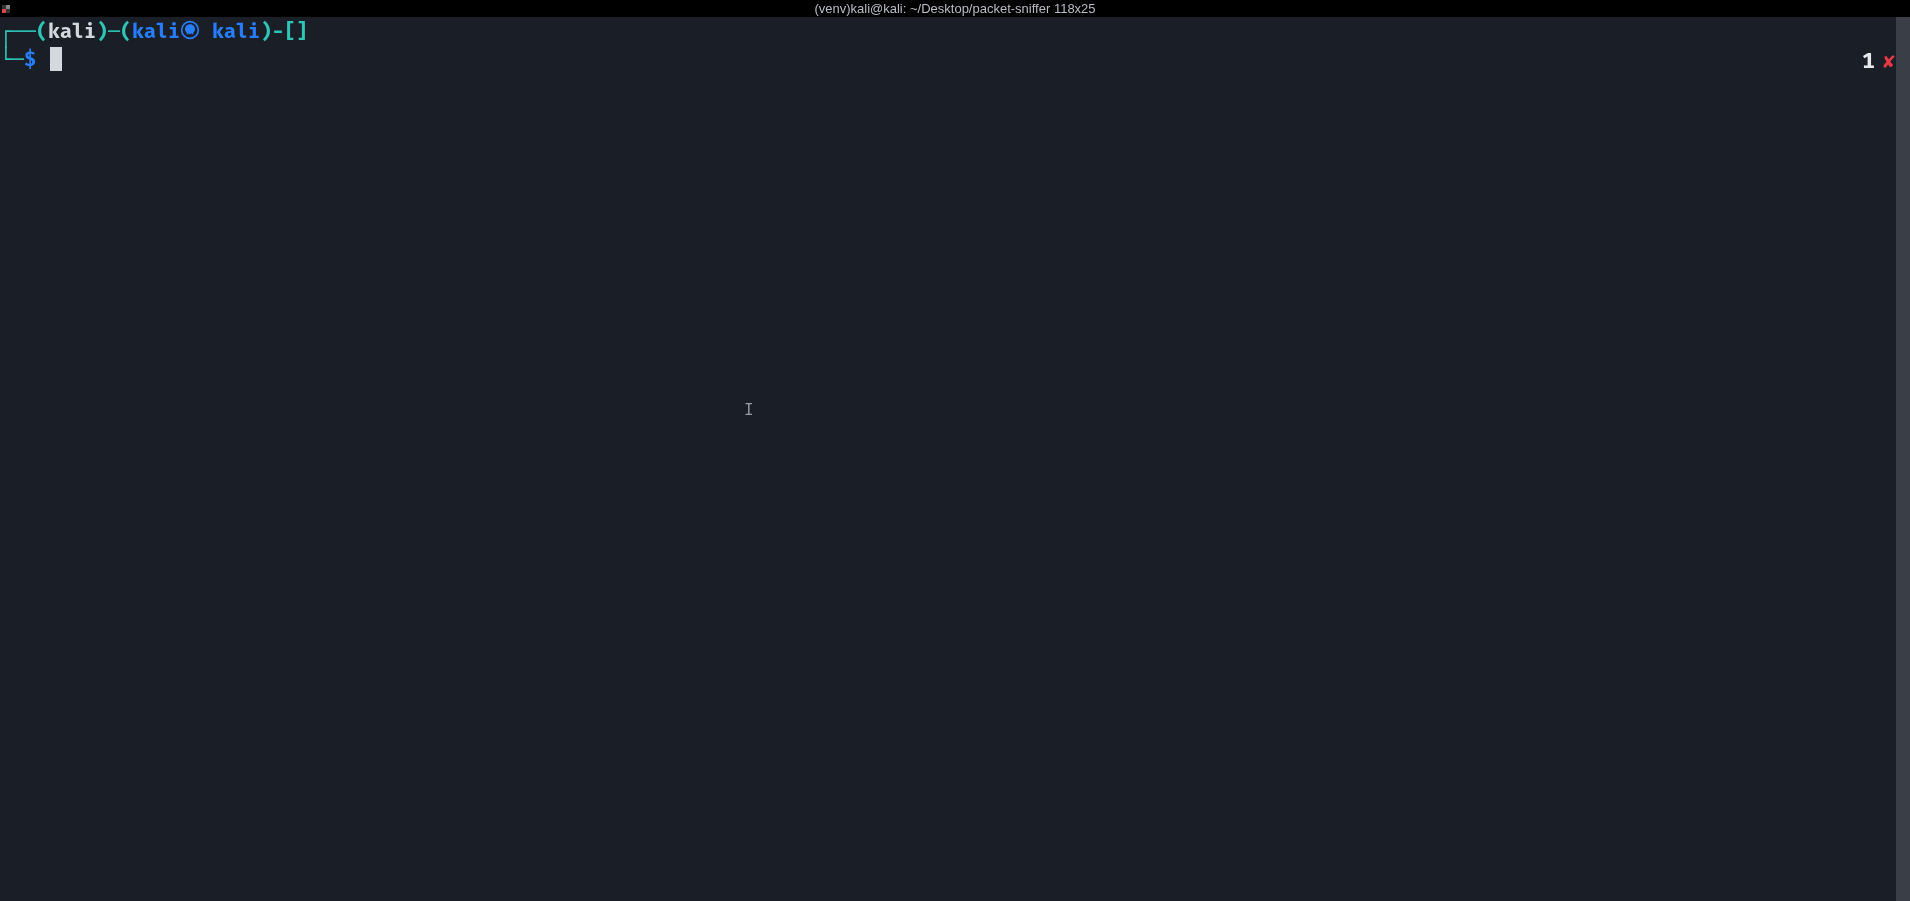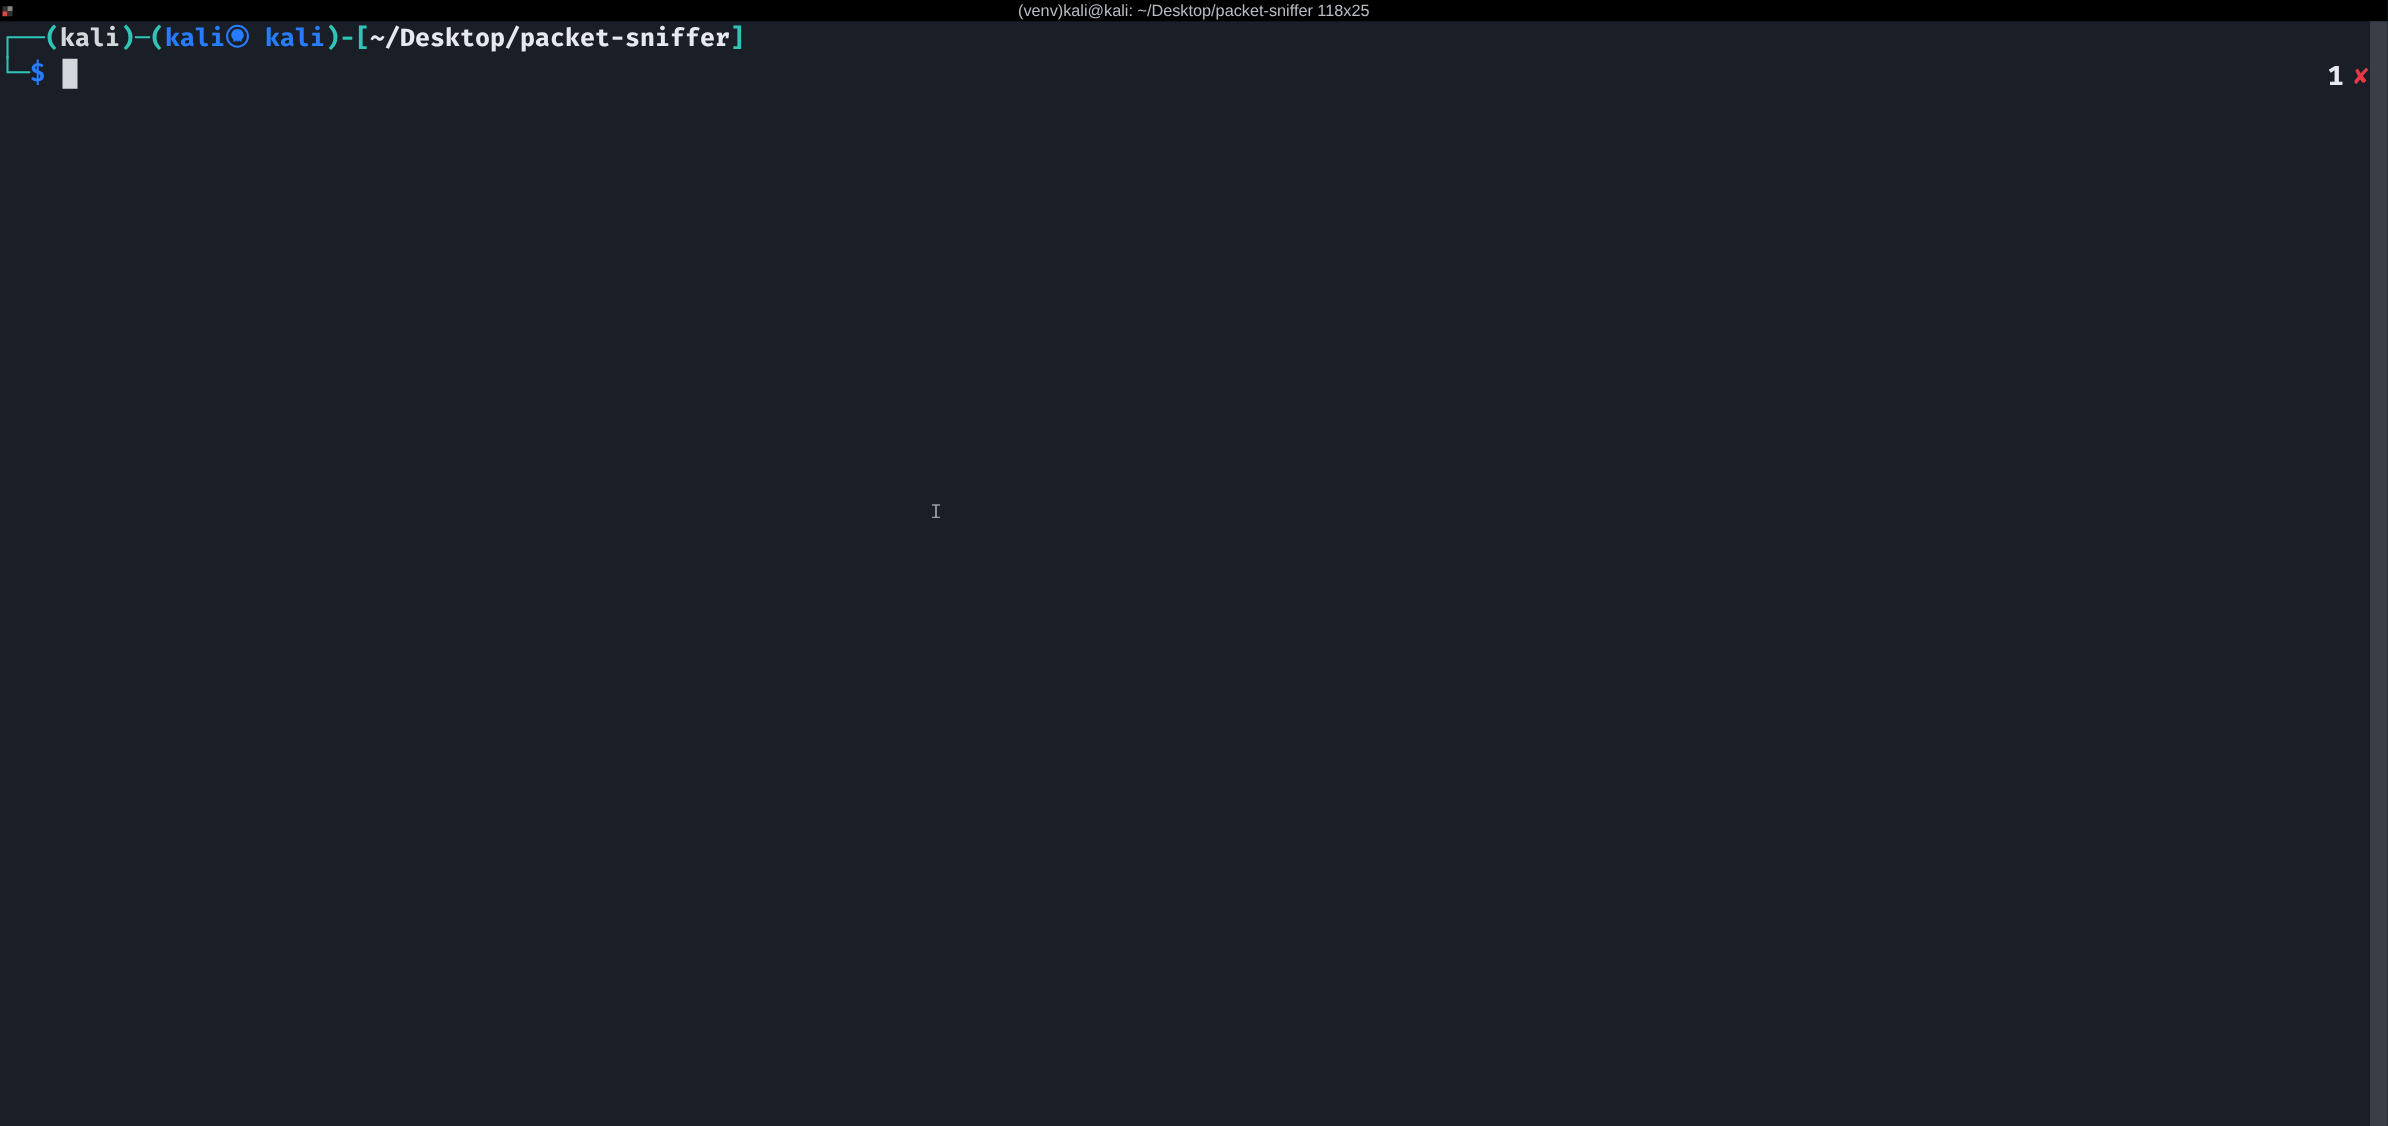--- a/index.html
+++ b/index.html
@@ -164,21 +164,21 @@
     <span style="background:#333"></span>
   </div>
   <div class="titlebar-title">(venv)kali@kali: ~/Desktop/packet-sniffer 118x25</div>
 </div>
 
 <div class="terminal-area">
   <div class="prompt-line1">
     <span class="box-corner-tl">┌──</span><span class="paren">(</span><span class="venv">kali</span><span class="paren">)</span><span class="dash">─</span><span class="paren">(</span><span class="user">kali</span><span class="skull-icon"><svg viewBox="0 0 24 24" fill="currentColor">
           <circle cx="12" cy="12" r="10" fill="none" stroke="currentColor" stroke-width="2"></circle>
           <path d="M12 5 C8 5 6 8 6 11 C6 13 7 14 8 15 L8 17 L10 17 L10 16 L11 16 L11 17 L13 17 L13 16 L14 16 L14 17 L16 17 L16 15 C17 14 18 13 18 11 C18 8 16 5 12 5 Z M9 10 A1.5 1.5 0 1 0 9 13 A1.5 1.5 0 1 0 9 10 Z M15 10 A1.5 1.5 0 1 0 15 13 A1.5 1.5 0 1 0 15 10 Z" fill="currentColor"></path>
-        </svg></span><span> </span><span class="host">kali</span><span class="paren">)</span><span class="dash">-</span><span class="bracket">[</span><span class="path">~/Desktop/packet-sniffer</span><span class="bracket">]</span>
+        </svg></span><span> </span><span class="host">kali</span><span class="paren">)</span><span class="dash">-</span><span class="bracket">[</span><span class="bracket">]</span>
   </div>
   <div class="prompt-line2">
     <span class="box-corner-bl">└─</span><span class="prompt-symbol">$</span><span> </span><span class="cursor"></span>
   </div>
 
   <div class="status-area">
     <span class="status-number">1</span>
     <span class="status-x">✘</span>
   </div>
 

